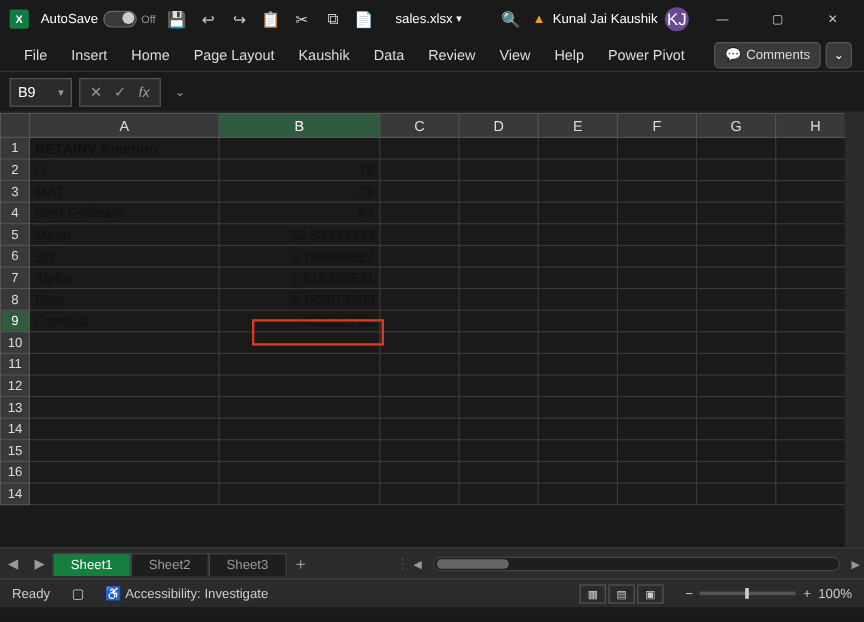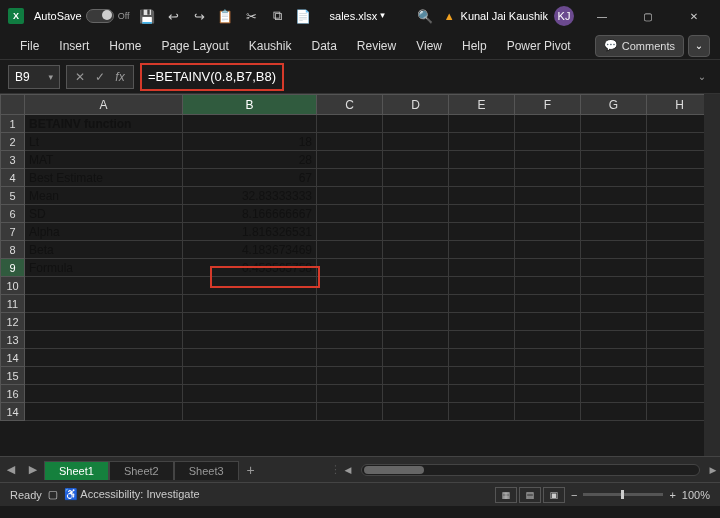--- a/index.html
+++ b/index.html
@@ -6,21 +6,21 @@
 html,body{width:720px;height:518px;background:#1a1a1a;color:#fff;overflow:hidden}
 .titlebar{height:32px;background:#1a1a1a;display:flex;align-items:center;padding:0 8px;font-size:11px;gap:10px}
 .xl-icon{width:16px;height:16px;background:#107c41;display:flex;align-items:center;justify-content:center;color:#fff;font-weight:bold;font-size:9px;border-radius:2px}
 .autosave-tog{display:flex;align-items:center;gap:4px}
 .tog{width:28px;height:14px;background:#3a3a3a;border-radius:7px;border:1px solid #666;position:relative}
 .tog::after{content:"";position:absolute;right:1px;top:0;width:10px;height:10px;background:#ccc;border-radius:50%}
 .tbicon{width:16px;height:16px;display:flex;align-items:center;justify-content:center;color:#ccc;font-size:13px}
 .filename{flex:0 0 auto;margin-left:8px;display:flex;gap:3px}
 .spacer{flex:1}
 .user{display:flex;align-items:center;gap:6px}
-.avatar{width:20px;height:20px;background:#6b4a8f;border-radius:50%;display:flex;align-items:center;justify-content:center;font-size:11px}
+.avatar{width:20px;height:20px;background:#6b4a8f;border-radius:50%;display:flex;align-items:center;justify-content:center;font-size:14px}
 .winbtn{width:36px;height:28px;display:flex;align-items:center;justify-content:center;color:#ccc;font-size:10px}
 .ribbon-tabs{height:28px;display:flex;align-items:center;padding:0 10px;gap:0;font-size:12px;border-bottom:1px solid #333}
 .rtab{padding:4px 10px;color:#ddd}
 .comments-btn{height:22px;background:#3a3a3a;border:1px solid #555;border-radius:4px;padding:0 8px;display:flex;align-items:center;gap:4px;font-size:11px;color:#ddd;margin-left:auto}
 .chev-btn{width:22px;height:22px;background:#3a3a3a;border:1px solid #555;border-radius:4px;display:flex;align-items:center;justify-content:center;margin-left:4px;font-size:10px}
 .fbar{height:34px;display:flex;align-items:center;padding:4px 8px;gap:6px;border-bottom:1px solid #333}
 .namebox{width:52px;height:24px;background:#2b2b2b;border:1px solid #555;color:#fff;font-size:12px;padding:0 6px;display:flex;align-items:center;justify-content:space-between}
 .fxtools{display:flex;align-items:center;gap:2px;height:24px;border:1px solid #555;background:#2b2b2b;padding:0 4px}
 .fxt{width:18px;display:flex;align-items:center;justify-content:center;color:#999;font-size:12px}
 .fx-italic{font-style:italic}
@@ -44,21 +44,21 @@
 .result-hl{position:absolute;border:2px solid #d63a2a;pointer-events:none}
 .vscroll{position:absolute;right:0;top:0;width:16px;height:100%;background:#2b2b2b}
 .tabsbar{height:26px;background:#2b2b2b;display:flex;align-items:center;border-top:1px solid #444;font-size:11px}
 .tabnav{width:22px;display:flex;align-items:center;justify-content:center;color:#999}
 .sheettab{padding:3px 14px;background:#1e1e1e;border:1px solid #444;border-bottom:none;color:#999;margin-top:2px}
 .sheettab.active{background:#15803d;color:#fff}
 .plus-tab{width:24px;display:flex;align-items:center;justify-content:center;color:#999;font-size:14px}
 .hscroll{flex:1;margin:0 6px;height:12px;background:#1e1e1e;border:1px solid #444;border-radius:6px;position:relative}
 .hscroll-thumb{position:absolute;left:2px;top:1px;width:60px;height:8px;background:#666;border-radius:4px}
 .hscroll-arr{width:14px;color:#999;text-align:center;font-size:9px}
-.statusbar{height:24px;background:#2b2b2b;display:flex;align-items:center;padding:0 10px;gap:6px;font-size:11px;color:#ccc;border-top:1px solid #444}
+.statusbar{height:24px;background:#2b2b2b;display:flex;align-items:center;padding:0 10px;gap:18px;font-size:11px;color:#ccc;border-top:1px solid #444}
 .views{display:flex;gap:2px}
 .vbtn{width:22px;height:16px;border:1px solid #555;display:flex;align-items:center;justify-content:center;font-size:9px}
 .zoom{display:flex;align-items:center;gap:6px}
 .zslider{width:80px;height:3px;background:#555;position:relative}
 .zthumb{position:absolute;left:38px;top:-3px;width:3px;height:9px;background:#ccc}
 .tri-warn{color:#f0a020}
 </style>
 </head>
 <body>
 
@@ -109,25 +109,20 @@
 
 <div class="fbar">
   <div class="namebox">
     <span>B9</span>
     <span style="font-size:9px;color:#999">▾</span>
   </div>
   <div class="fxtools">
     <span class="fxt">✕</span>
     <span class="fxt">✓</span>
     <span class="fxt fx-italic">fx</span>
-  </div>
-  <div class="fbox-wrap">
-    <div class="fbox-hl">
-      <span>=BETAINV(0.8,B7,B8)</span>
-    </div>
   </div>
   <span class="fbar-exp">⌄</span>
 </div>
 
 <div class="grid-wrap">
 <table class="grid">
 <tbody>
         <tr>
   <th class="corner"></th>
   <th class="hdr cA">A</th>

